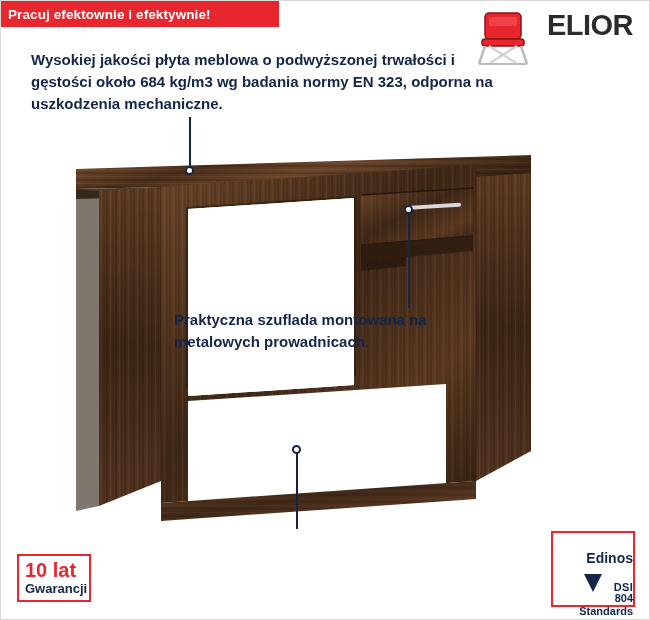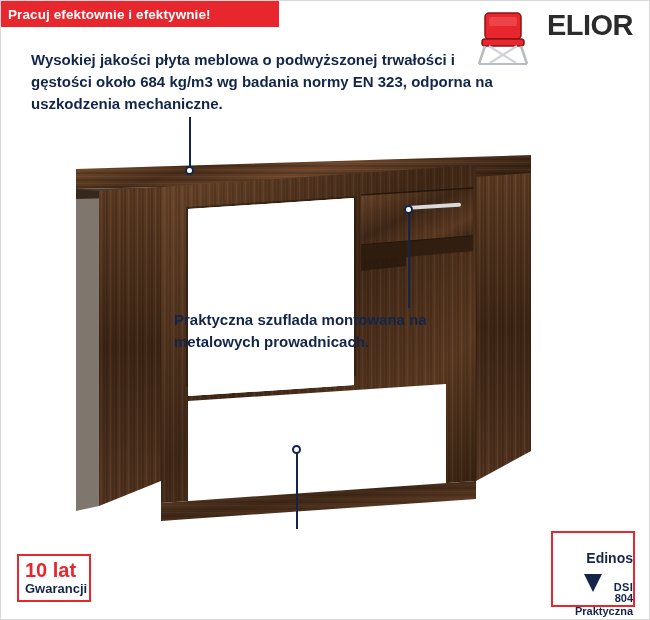--- a/index.html
+++ b/index.html
@@ -292,16 +292,16 @@
 
   <div class="edinos">
     <div class="e-name">Edinos</div>
     <div class="e-mark">
       <svg width="22" height="20" viewBox="0 0 22 20" aria-hidden="true">
         <path d="M2 1 L20 1 L11 19 Z" fill="#13264a"></path>
       </svg>
     </div>
     <div class="e-dsi">DSI</div>
     <div class="e-num">804</div>
-    <div class="e-std">Praktyczna</div>
+    <div class="e-std">Standards</div>
   </div>
 
 </div>
 
 </body></html>

